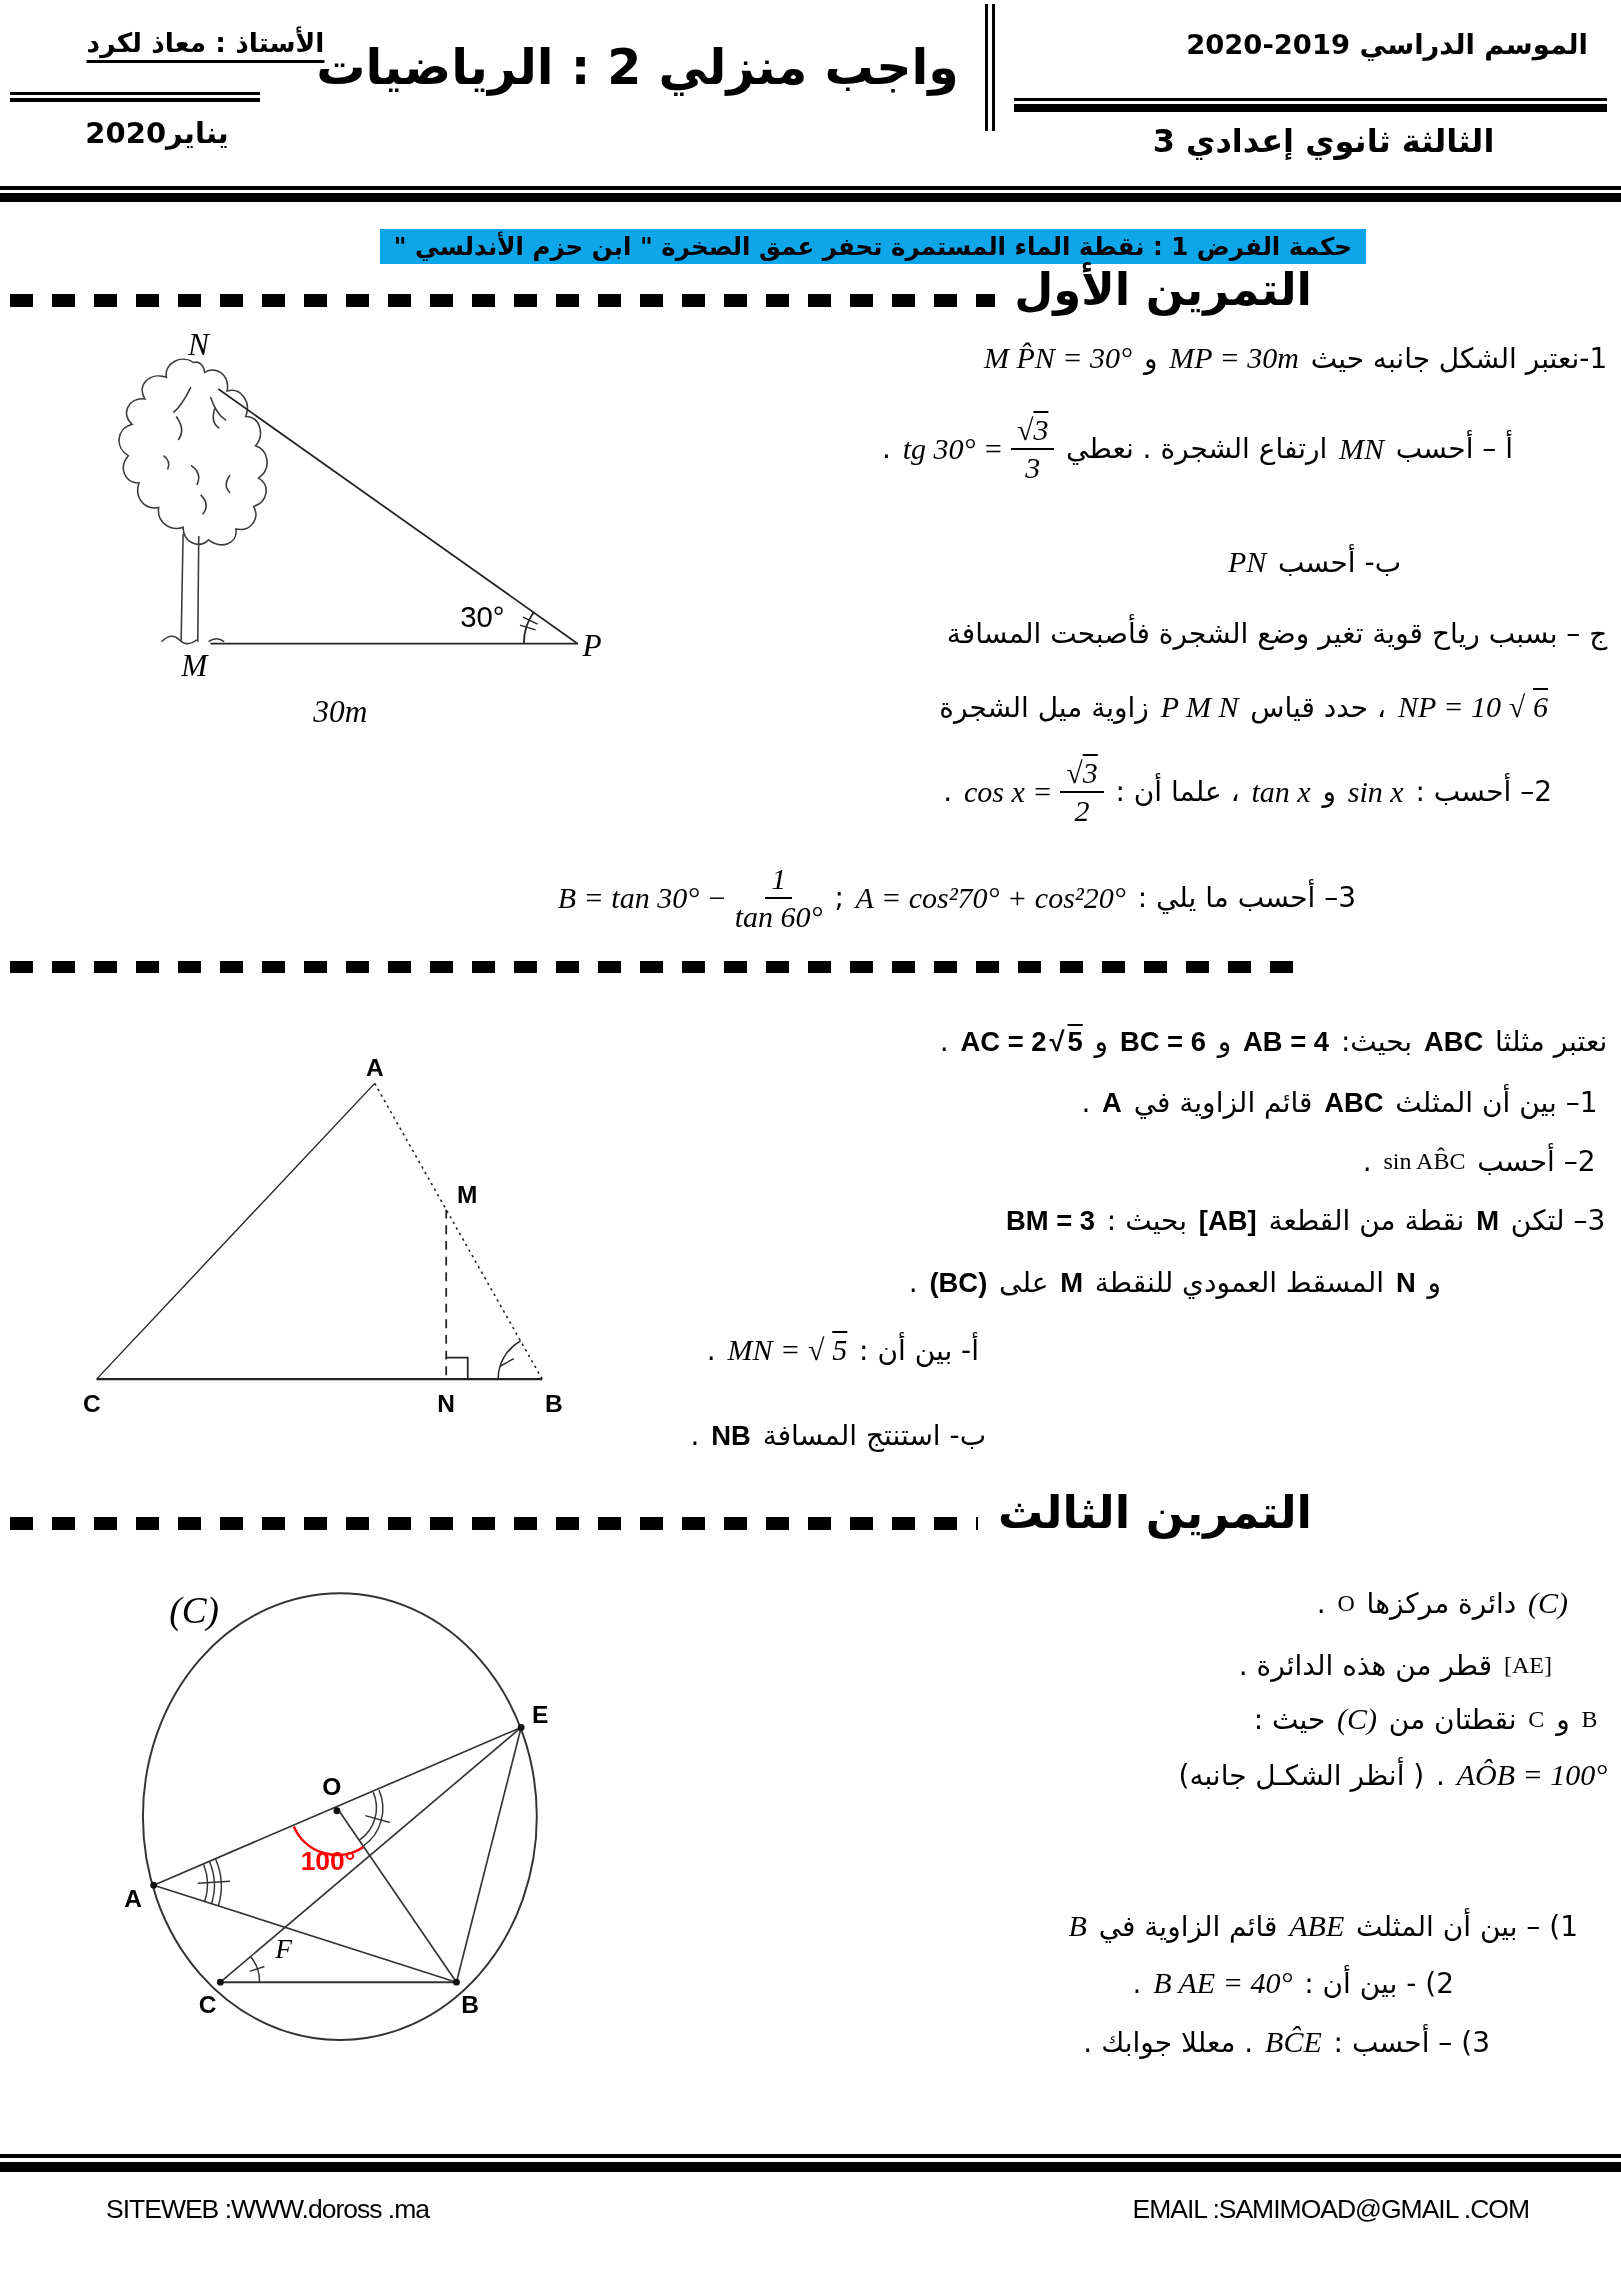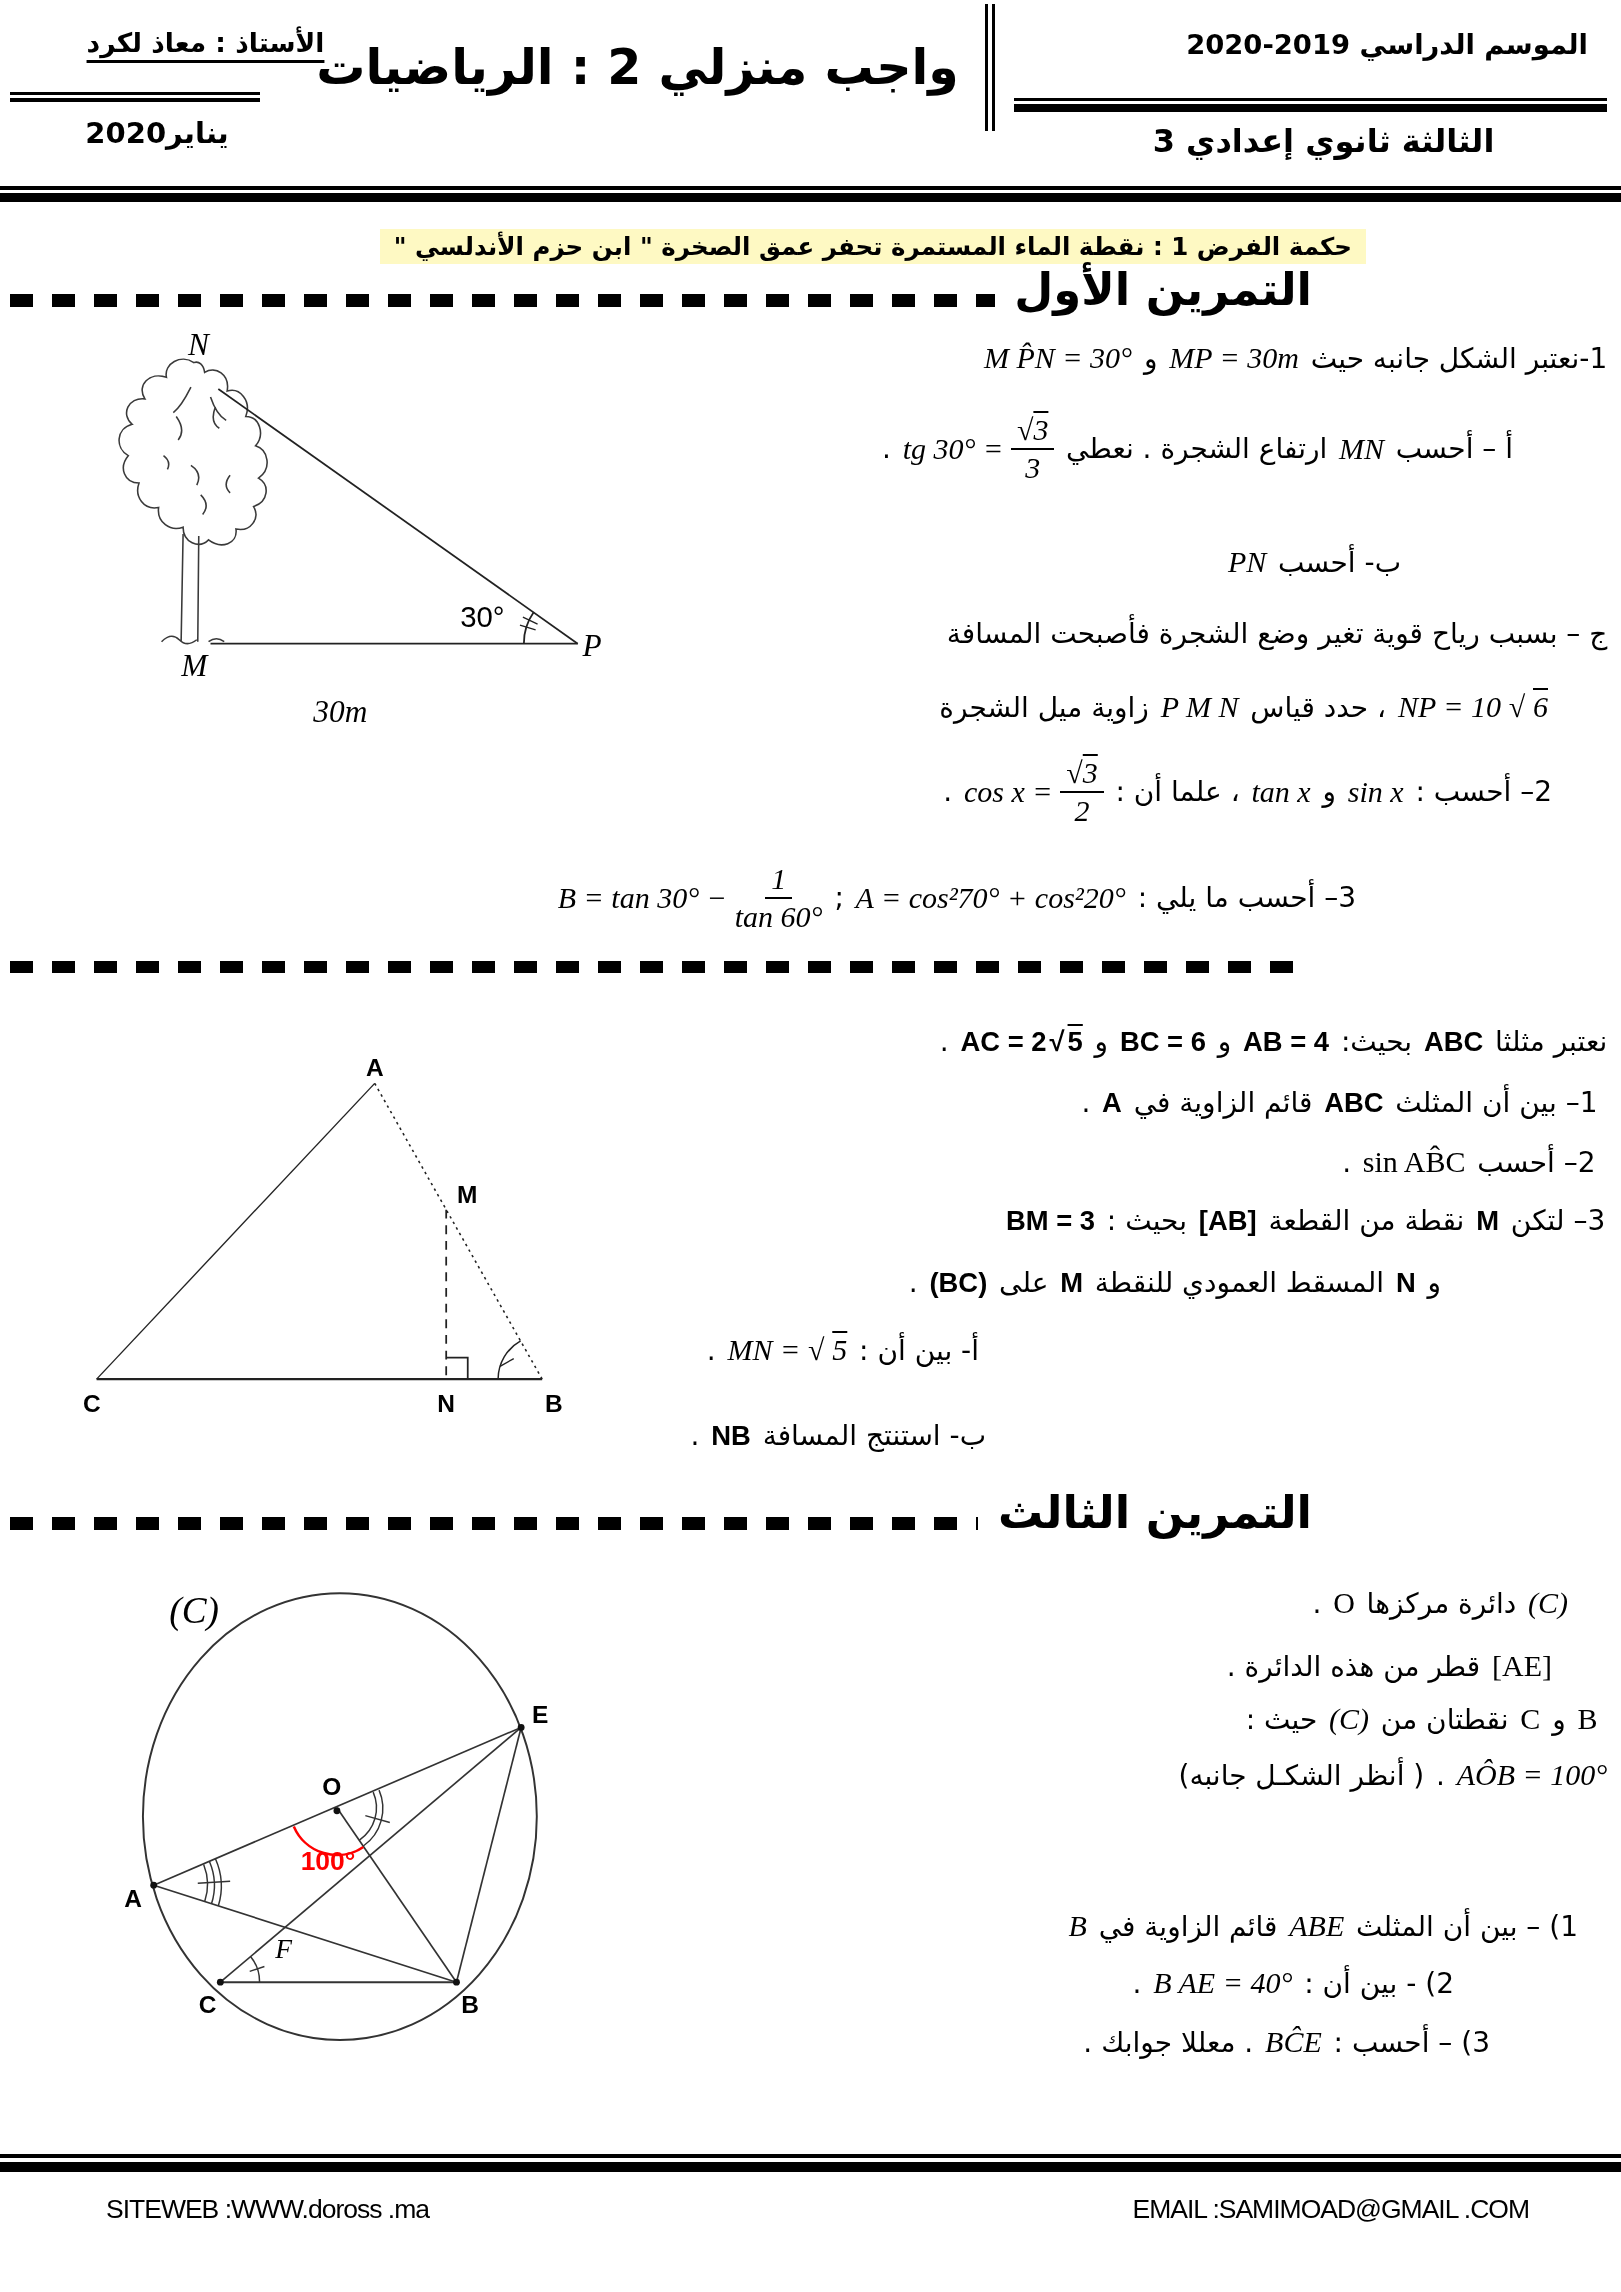--- a/index.html
+++ b/index.html
@@ -4,30 +4,30 @@
 <style>
   html,body{margin:0;padding:0;background:#fff;}
   body{width:1621px;height:2293px;position:relative;overflow:hidden;
        font-family:"DejaVu Sans", sans-serif;color:#000;}
   .abs{position:absolute;}
   .ar{direction:rtl;}
   .line{position:absolute;direction:rtl;display:flex;align-items:center;
         column-gap:11.8px;font-size:28px;white-space:nowrap;}
   .math{font-family:"Liberation Serif", serif;font-style:italic;direction:ltr;
         unicode-bidi:isolate;font-size:30px;display:inline-flex;align-items:center;gap:7.8px;}
-  .math-up{font-family:"Liberation Serif", serif;direction:ltr;unicode-bidi:isolate;font-size:30px;}
+  .math-up{font-family:"Liberation Serif", serif;direction:ltr;unicode-bidi:isolate;font-size:24px;}
   .math-sans{font-family:"Liberation Sans", sans-serif;font-weight:bold;direction:ltr;
         unicode-bidi:isolate;font-size:27.4px;display:inline-flex;align-items:center;gap:3px;}
   .frac{display:inline-flex;flex-direction:column;align-items:center;line-height:1.05;
         vertical-align:middle;}
   .frac .num{border-bottom:2px solid #000;padding:0 5.9px 2px;display:inline-flex;}
   .frac .den{padding-top:2px;}
   .rad{text-decoration:overline;text-decoration-thickness:2px;}
   .sqrt{font-style:normal;}
-  .quote{position:absolute;top:229px;left:380px;background:#fef9c3;direction:rtl;
+  .quote{position:absolute;top:229px;left:380px;background:#0ea5e9;direction:rtl;
          font-weight:bold;font-size:24.5px;padding:2.9px 13.7px;}
   .sect{position:absolute;left:9.8px;right:309px;display:flex;align-items:center;gap:19.6px;}
   .sect h2{margin:0;font-size:45px;font-weight:bold;white-space:nowrap;}
   .dash{flex:1 1 auto;height:12.7px;margin-top:21.6px;
         background:repeating-linear-gradient(to right,#000 0 23.5px,transparent 23.5px 42px);}
   .hsep{position:absolute;left:0;width:1621px;height:15.7px;
         background:linear-gradient(to bottom,#000 0 3.9px,transparent 3.9px 6.9px,#000 6.9px 15.7px);}
   .dbl-sm{position:absolute;height:9.8px;
         background:linear-gradient(to bottom,#000 0 2.9px,transparent 2.9px 5.9px,#000 5.9px 9.8px);}
   .dbl-rt{position:absolute;height:13.7px;

